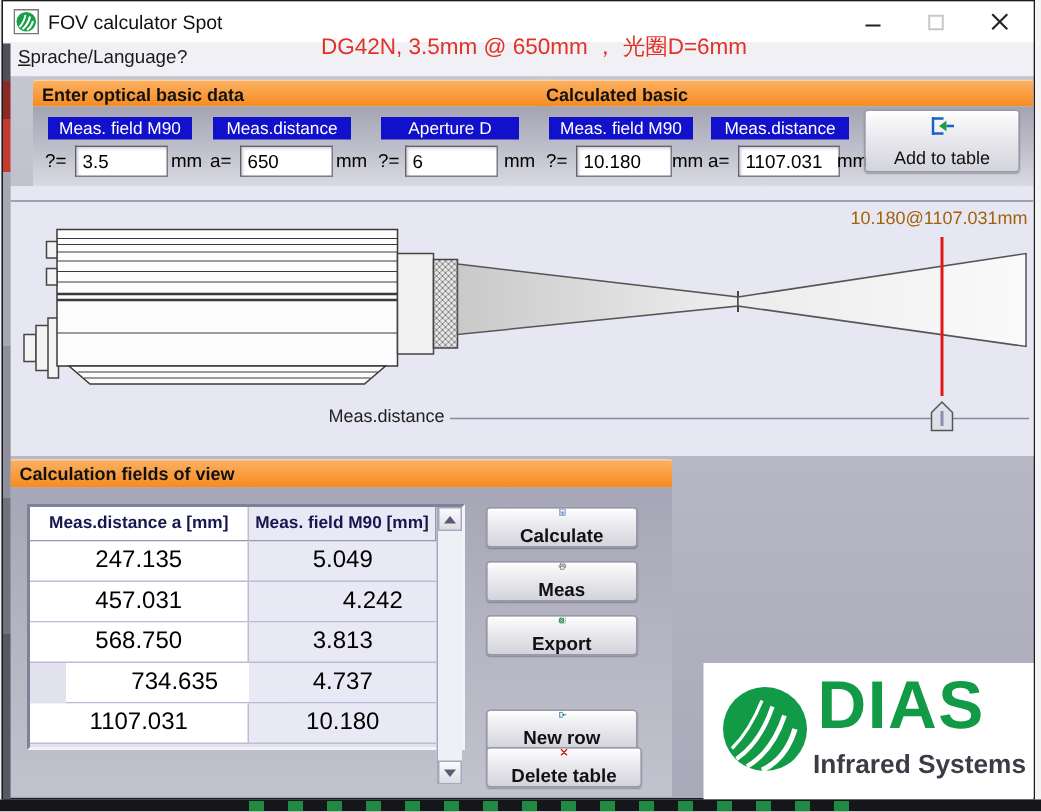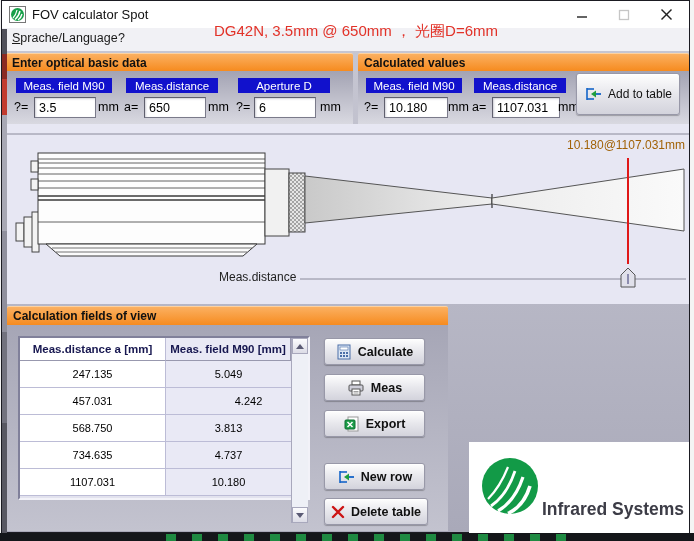--- a/index.html
+++ b/index.html
@@ -25,50 +25,50 @@
   #content{left:0;top:50px;width:687px;height:481px;background:linear-gradient(#c6c6d2,#a9a9b9);}
   #leftstrip{left:0;top:28px;width:5px;height:505px;
     background:linear-gradient(#50505a 0%,#50505a 5%,#8a2a22 5%,#8a2a22 10%,#c23b2e 10%,#c23b2e 17%,
     #a8a8b4 17%,#a8a8b4 40%,#8f8f9c 40%,#8f8f9c 60%,#72727e 60%,#72727e 78%,#585862 78%,#585862 100%);}
 
   .panel-header{height:18px;background:linear-gradient(#fbb061,#f68b1f);border-top:1px solid #fdd2a0;
     font-size:12px;font-weight:bold;color:#111;line-height:18px;padding-left:6px;
     border-radius:2px 2px 0 0;box-sizing:border-box;}
   .panel-body{background:linear-gradient(#a3a3b3,#d9d9e1);}
 
-  #panelA{left:4px;top:52px;width:347px;height:57px;}
+  #panelA{left:20px;top:52px;width:347px;height:57px;}
   #panelB{left:356px;top:52px;width:331px;height:71px;}
   .panel-header.abs{width:100%;}
   .pbody{left:0;top:18px;width:100%;height:53px;}
 
   .bluelabel{top:7px;background:#1111cc;color:#fff;font-size:11.5px;text-align:center;padding:1.5px 0;}
   .prefix{top:29px;font-size:12.5px;color:#000;}
   .unit{top:29px;font-size:12.5px;color:#000;}
   .valbox{top:26px;height:17px;border:1px solid #7a7a8a;border-top-color:#5f5f6e;border-left-color:#5f5f6e;
     background:#fff;font-family:"Liberation Sans",sans-serif;font-size:12.5px;color:#000;padding:1px 4px;
     box-shadow:inset 1px 1px 2px rgba(60,60,90,.25);}
 
   .btn{display:flex;align-items:center;justify-content:center;gap:6px;
     background:linear-gradient(#fefefe,#e7e7ec 50%,#d3d3dc);border:1px solid #9898a8;border-radius:3px;
     box-shadow:0 1px 1px rgba(0,0,0,.25), inset 0 1px 0 #fff;
-    font-size:12.5px;font-weight:bold;color:#111;cursor:default;box-sizing:border-box;}
+    font-size:12.5px;font-weight:bold;color:#111;cursor:default;box-sizing:border-box;flex-direction:column;}
   .btn.normalw{font-weight:normal;font-size:12px;}
 
   #diagram{left:5px;top:123px;width:682px;height:180px;background:#e7e7f3;}
   #marker-label{top:14px;right:4px;font-size:12px;color:#a16207;}
   #dist-label{left:208px;top:146px;font-size:12px;color:#222;background:#e7e7f3;padding:0 4px;}
 
   #tbl-header{left:5px;top:305px;width:441px;height:19px;}
   #tbl-body{left:5px;top:324px;width:441px;height:206px;background:linear-gradient(#a6a6b6,#c3c3cf);}
 
   #grid{left:11px;top:11px;width:292px;height:164px;background:#e2e2ee;
     border:2px solid;border-color:#80809a #f2f2f8 #f2f2f8 #80809a;box-sizing:border-box;}
   .gh{height:23px;background:linear-gradient(#ffffff,#d5d5e2);font-size:11.5px;font-weight:bold;color:#171750;
     display:flex;align-items:center;justify-content:center;border-right:1px solid #9898ae;border-bottom:1px solid #9898ae;box-sizing:border-box;}
-  .gc{height:27px;display:flex;align-items:center;justify-content:center;font-size:11px;color:#000;
+  .gc{height:27px;display:flex;align-items:center;justify-content:center;font-size:16px;color:#000;
     border-bottom:1px solid #bcbcd6;box-sizing:border-box;}
   .c1{left:0;width:146px;background:#fff;border-right:1px solid #bcbcd6;}
   .c2{left:146px;width:125px;background:#e9e9f5;}
   .gh.c1{width:146px;} .gh.c2{width:125px;border-right:1px solid #9898ae;}
 
   #vscroll{right:0;top:0;width:17px;height:185px;background:#eef0f6;border-left:1px solid #a8a8bc;box-sizing:border-box;}
   .sbtn{left:0;width:16px;height:16px;background:linear-gradient(#fcfcfe,#dcdce6);border:1px solid #a8a8bc;
     box-sizing:border-box;display:flex;align-items:center;justify-content:center;}
   .tri-up{width:0;height:0;border-left:4px solid transparent;border-right:4px solid transparent;border-bottom:5px solid #5a5a74;}
   .tri-down{width:0;height:0;border-left:4px solid transparent;border-right:4px solid transparent;border-top:5px solid #5a5a74;}
@@ -138,21 +138,21 @@
         <input class="valbox abs" style="left: 138px; width: 52px;" readonly="" value="650">
         <div class="unit abs" style="left:202px;">mm</div>
 
         <div class="prefix abs" style="left:230px;">?=</div>
         <input class="valbox abs" style="left: 248px; width: 52px;" readonly="" value="6">
         <div class="unit abs" style="left:314px;">mm</div>
       </div>
     </div>
 
     <div id="panelB" class="abs">
-      <div class="panel-header abs">Calculated values</div>
+      <div class="panel-header abs">Calculated basic</div>
       <div class="pbody panel-body abs">
         <div class="bluelabel abs" style="left:8px;width:96px;">Meas. field M90</div>
         <div class="bluelabel abs" style="left:116px;width:92px;">Meas.distance</div>
 
         <div class="prefix abs" style="left:6px;">?=</div>
         <input class="valbox abs" style="left: 26px; width: 54px;" readonly="" value="10.180">
         <div class="unit abs" style="left:90px;">mm</div>
 
         <div class="prefix abs" style="left:114px;">a=</div>
         <input class="valbox abs" style="left: 134px; width: 58px;" readonly="" value="1107.031">
@@ -238,21 +238,21 @@
       <div id="grid" class="abs">
         <div class="gh c1 abs" style="top:0;">Meas.distance a [mm]</div>
         <div class="gh c2 abs" style="top:0;">Meas. field M90 [mm]</div>
 
         <div class="gc c1 abs" style="top:23px;">247.135</div>
         <div class="gc c2 abs" style="top:23px;">5.049</div>
         <div class="gc c1 abs" style="top:50px;">457.031</div>
         <div class="gc c2 abs" style="top:50px;padding-left:40px;">4.242</div>
         <div class="gc c1 abs" style="top:77px;">568.750</div>
         <div class="gc c2 abs" style="top:77px;">3.813</div>
-        <div class="gc c1 abs" style="top:104px;">734.635</div>
+        <div class="gc c1 abs" style="top:104px;margin-left:24px;">734.635</div>
         <div class="gc c2 abs" style="top:104px;">4.737</div>
         <div class="gc c1 abs" style="top:131px;">1107.031</div>
         <div class="gc c2 abs" style="top:131px;">10.180</div>
 
         <div id="vscroll" class="abs">
           <div class="sbtn abs" style="top:0;">
               <div class="tri-up"></div>
             </div>
           <div class="sbtn abs" style="bottom:0;">
               <div class="tri-down"></div>
@@ -290,21 +290,21 @@
 
     <div class="btn abs" style="left:322px;top:409px;width:101px;height:27px;">
       <svg width="16" height="16" viewBox="0 0 16 16">
         <rect x="4" y="1" width="10" height="14" fill="#fff" stroke="#999"></rect>
         <rect x="1" y="4" width="10" height="9" rx="1" fill="#1e9e4a" stroke="#0c6e30"></rect>
         <path d="M3.5,6 L8.5,11 M8.5,6 L3.5,11" stroke="#fff" stroke-width="1.5"></path>
       </svg>
       <span>Export</span>
     </div>
 
-    <div class="btn abs" style="left:322px;top:462px;width:101px;height:27px;">
+    <div class="btn abs" style="left:322px;top:472px;width:101px;height:27px;">
       <svg width="18" height="16" viewBox="0 0 18 16">
         <line x1="3" y1="3" x2="10" y2="3" stroke="#1464c8" stroke-width="1.6"></line>
         <line x1="3" y1="13" x2="10" y2="13" stroke="#1464c8" stroke-width="1.6"></line>
         <line x1="3" y1="2" x2="3" y2="14" stroke="#1464c8" stroke-width="1.6"></line>
         <polygon points="7,8 12,4.5 12,11.5" fill="#1e9e3e"></polygon>
         <line x1="12" y1="8" x2="17" y2="8" stroke="#1464c8" stroke-width="1.8"></line>
       </svg>
       <span>New row</span>
     </div>
 
@@ -316,20 +316,21 @@
     </div>
 
     <div id="logo-box" class="abs">
       <svg class="abs" style="left:12px;top:15px;" width="58" height="58" viewBox="0 0 58 58">
         <circle cx="29" cy="29" r="28" fill="#129a47"></circle>
         <path d="M7,42 Q19,30 27,10" stroke="#fff" stroke-width="2.2" fill="none"></path>
         <path d="M10,49 Q26,38 34,14" stroke="#fff" stroke-width="2.8" fill="none"></path>
         <path d="M17,54 Q34,44 42,20" stroke="#fff" stroke-width="3.2" fill="none"></path>
         <path d="M27,56.5 Q43,49 49,29" stroke="#fff" stroke-width="3.6" fill="none"></path>
       </svg>
+      <div id="dias-word" class="abs">DIAS</div>
       <div id="dias-sub" class="abs">Infrared Systems</div>
     </div>
 
     <div id="leftstrip" class="abs"></div>
   </div>
 
   <div id="rightgap" class="abs"></div>
   <div id="bottomstrip" class="abs">
     <div class="green abs"></div>
   </div>

